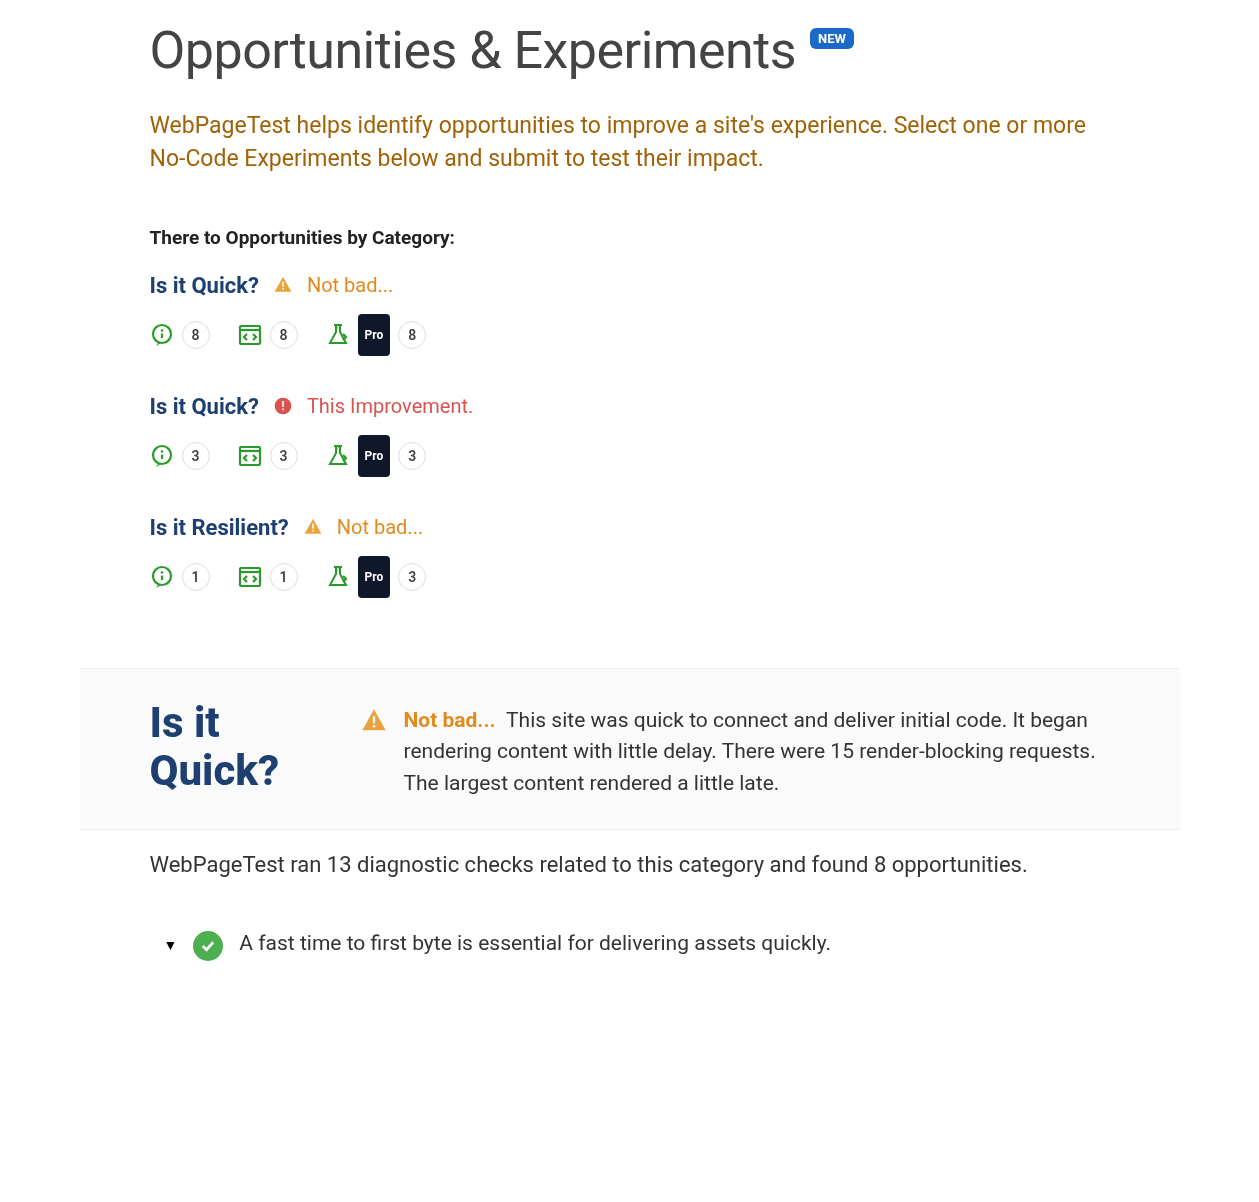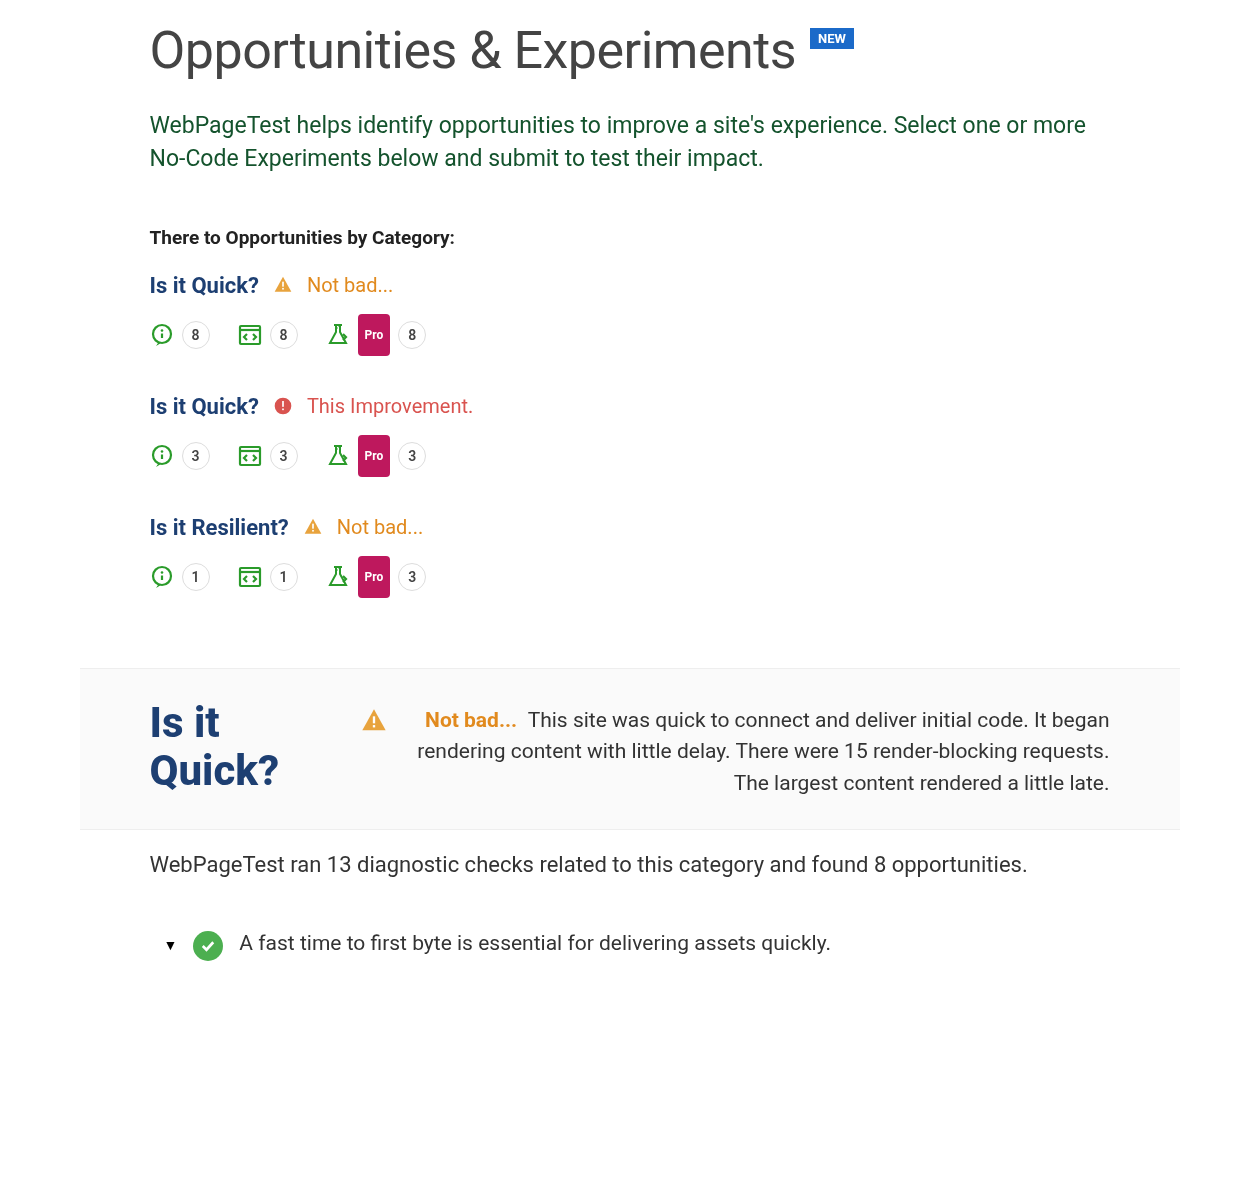--- a/index.html
+++ b/index.html
@@ -1,39 +1,39 @@
 <!DOCTYPE html>
 <html><head>
   <meta charset="utf-8">
   <style>
     * { box-sizing: border-box; margin: 0; padding: 0; }
     body { font-family: -apple-system, BlinkMacSystemFont, "Segoe UI", Roboto, "Open Sans", sans-serif; color: #333; background: #fff; }
     .container { max-width: 1100px; margin: 0 auto; padding: 20px 70px 40px 70px; }
     .page-title-row { display: flex; align-items: flex-start; gap: 14px; margin-bottom: 28px; }
     h1 { font-size: 52px; font-weight: 400; color: #444; letter-spacing: -0.5px; }
-    .badge-new { background: #1b6ac9; color: #fff; font-size: 13px; font-weight: 700; padding: 3px 8px; border-radius: 0; align-self: flex-start; margin-top: 8px; }
-    .intro { font-size: 23px; color: #14532d; line-height: 1.45; margin-bottom: 50px; }
+    .badge-new { background: #1b6ac9; color: #fff; font-size: 13px; font-weight: 700; padding: 3px 8px; border-radius: 6px; align-self: flex-start; margin-top: 8px; }
+    .intro { font-size: 23px; color: #a16207; line-height: 1.45; margin-bottom: 50px; }
     .jump-label { font-size: 19px; font-weight: 700; color: #222; margin-bottom: 24px; }
     .cat-block { margin-bottom: 38px; }
     .cat-head { display: flex; align-items: center; gap: 14px; margin-bottom: 16px; }
     .cat-name { font-size: 22px; font-weight: 700; color: #1d3f72; }
     .status-icon { width: 20px; height: 20px; flex-shrink: 0; }
     .status-text-warn { color: #e18a1e; font-size: 20px; }
     .status-text-bad { color: #d9534f; font-size: 20px; }
     .pill-row { display: flex; align-items: center; gap: 14px; }
     .pill-group { display: flex; align-items: center; gap: 8px; }
     .pill-group.wide { margin-left: 14px; }
     .icon-svg { width: 24px; height: 24px; }
     .count-circle { width: 28px; height: 28px; border: 1px solid #ddd; border-radius: 50%; display: flex; align-items: center; justify-content: center; font-size: 14px; font-weight: 600; color: #444; background: #fff; }
-    .pro-badge { background: #be185d; color: #fff; font-size: 12px; font-weight: 700; padding: 14px 7px; border-radius: 4px; }
+    .pro-badge { background: #0f172a; color: #fff; font-size: 12px; font-weight: 700; padding: 14px 7px; border-radius: 4px; }
     .section { background: #fafafa; border-top: 1px solid #eee; border-bottom: 1px solid #eee; padding: 30px 70px; margin: 70px -70px 0 -70px; }
     .section-row { display: flex; gap: 30px; align-items: flex-start; }
     .section-title { font-size: 42px; font-weight: 800; color: #1d3f72; line-height: 1.15; flex: 0 0 180px; }
     .section-desc-wrap { display: flex; gap: 16px; flex: 1; align-items: flex-start; padding-top: 6px; }
-    .section-desc { font-size: 21px; color: #333; line-height: 1.5; text-align: right; }
+    .section-desc { font-size: 21px; color: #333; line-height: 1.5; }
     .section-desc .lead { color: #e18a1e; font-weight: 700; }
     .big-warn { width: 28px; height: 28px; flex-shrink: 0; margin-top: 2px; }
     .diag-text { font-size: 22px; color: #333; margin: 19px 0 50px 0; line-height: 1.45; }
     .check-item { display: flex; align-items: flex-start; gap: 16px; margin-bottom: 20px; padding-left: 14px; }
     .caret { font-size: 14px; color: #000; margin-top: 6px; }
     .check-mark { width: 30px; height: 30px; background: #4caf50; border-radius: 50%; display: flex; align-items: center; justify-content: center; flex-shrink: 0; }
     .check-mark svg { width: 18px; height: 18px; }
     .check-body { flex: 1; }
     .check-title { font-size: 22px; font-weight: 700; color: #222; margin-bottom: 18px; }
     .check-sub { font-size: 21px; color: #333; }

